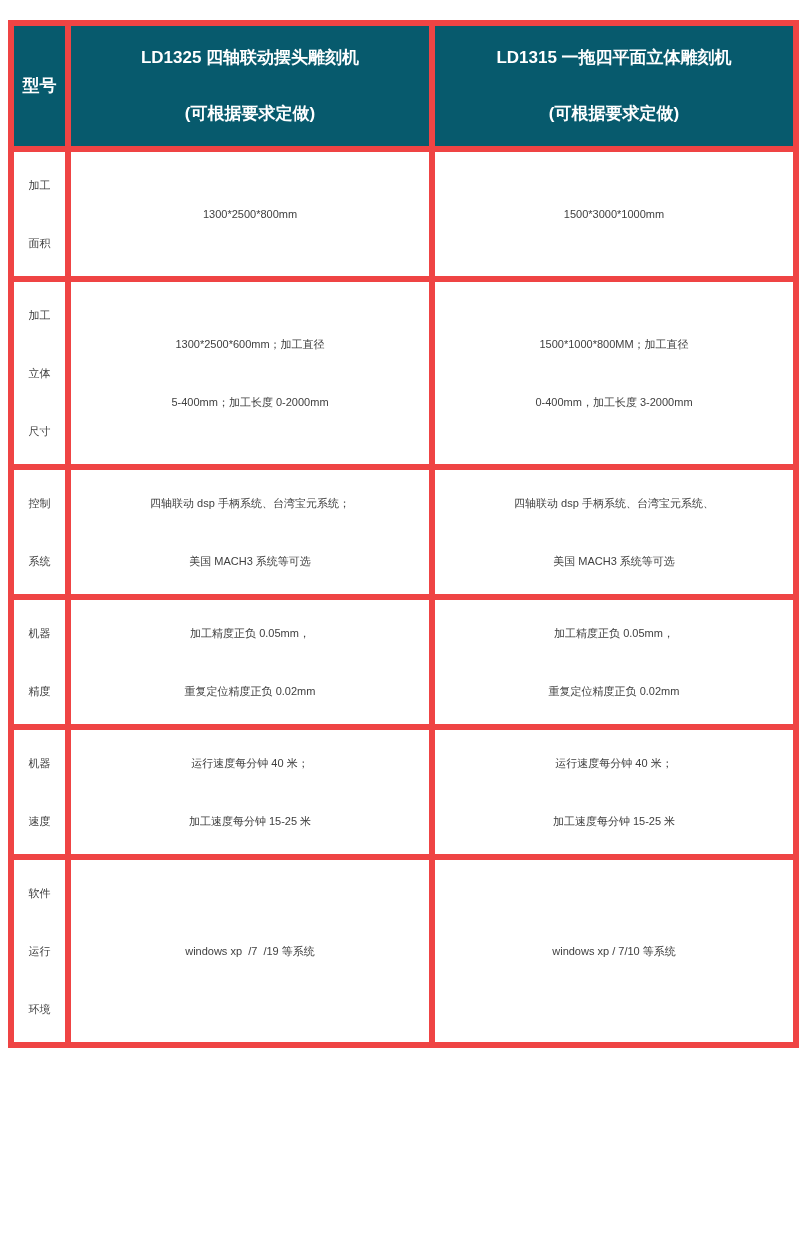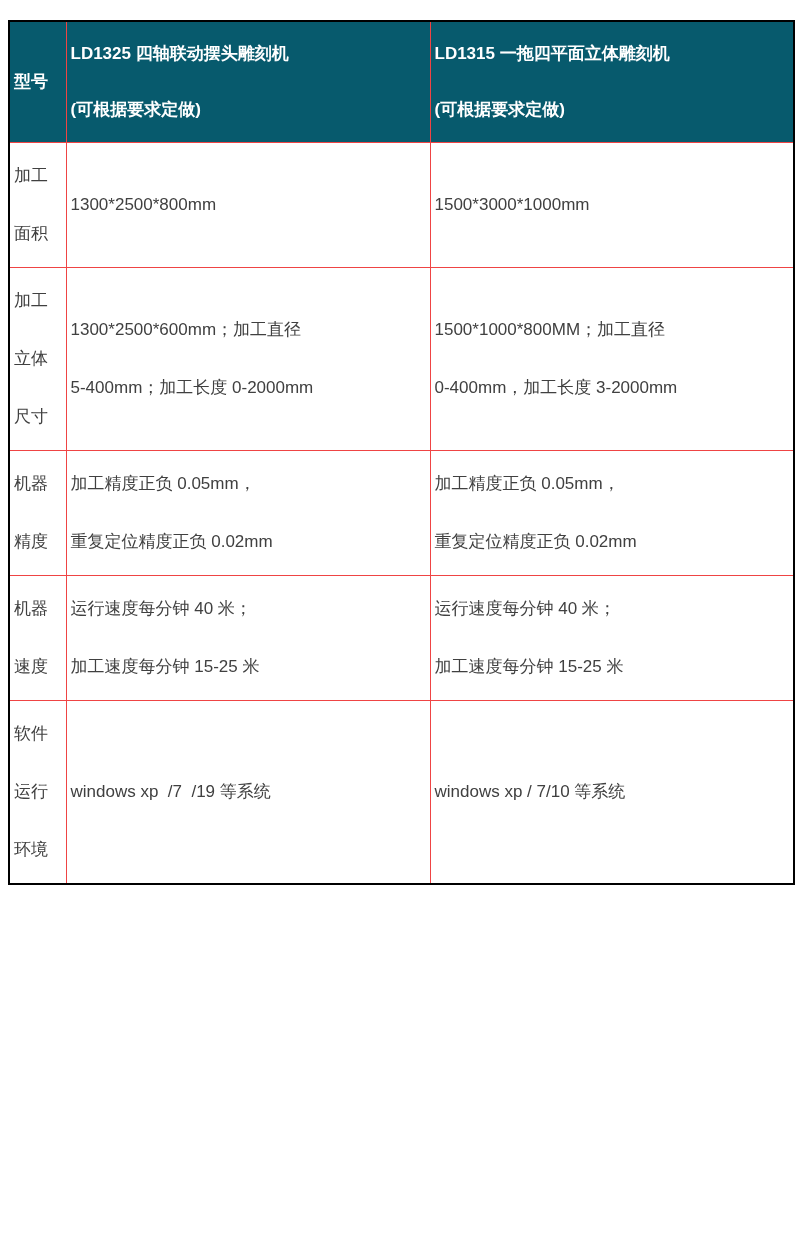--- a/index.html
+++ b/index.html
@@ -9,27 +9,27 @@
   }
   .table-wrap{position:absolute;left:8px;top:20px;}
   table{
     border-collapse:collapse;table-layout:fixed;width:785px;
     border:2px solid #000000;
   }
   col.c0{width:57px;}
   col.c1{width:364px;}
   col.c2{width:364px;}
   th,td{
-    border:1px solid #ef4444;
-    text-align:left;vertical-align:middle;padding:4px;overflow:hidden;
+    border:6px solid #ef4444;
+    text-align:center;vertical-align:middle;padding:4px;overflow:hidden;
   }
   thead th{
     background:#075a6d;color:#ffffff;font-weight:bold;font-size:17px;
   }
-  tbody td{color:#404040;font-size:17px;font-weight:normal;}
+  tbody td{color:#404040;font-size:11px;font-weight:normal;}
   .line{line-height:58px;white-space:pre-wrap;}
   thead .line{line-height:56px;}
   tr.rh{height:120px;}
   tr.r0{height:118px;}
   tr.r1{height:176px;}
   tr.r2{height:117px;}
   tr.r3{height:118px;}
   tr.r4{height:117px;}
   tr.r5{height:117px;}
   tr.r6{height:118px;}
@@ -81,20 +81,34 @@
           </td>
         <td>
             <div class="line">1300*2500*600mm；加工直径</div>
             <div class="line">5-400mm；加工长度 0-2000mm</div>
           </td>
         <td>
             <div class="line">1500*1000*800MM；加工直径</div>
             <div class="line">0-400mm，加工长度 3-2000mm</div>
           </td>
       </tr>
+      <tr class="r3">
+        <td>
+            <div class="line">控制</div>
+            <div class="line">系统</div>
+          </td>
+        <td>
+            <div class="line">四轴联动 dsp 手柄系统、台湾宝元系统；</div>
+            <div class="line">美国 MACH3 系统等可选</div>
+          </td>
+        <td>
+            <div class="line">四轴联动 dsp 手柄系统、台湾宝元系统、</div>
+            <div class="line">美国 MACH3 系统等可选</div>
+          </td>
+      </tr>
       <tr class="r5">
         <td>
             <div class="line">机器</div>
             <div class="line">精度</div>
           </td>
         <td>
             <div class="line">加工精度正负 0.05mm，</div>
             <div class="line">重复定位精度正负 0.02mm</div>
           </td>
         <td>

